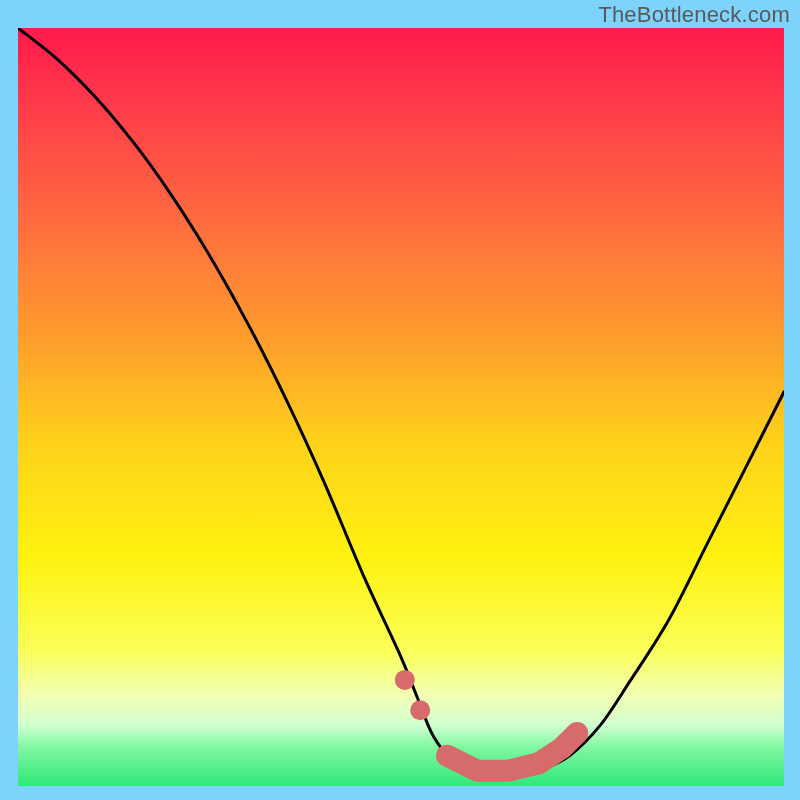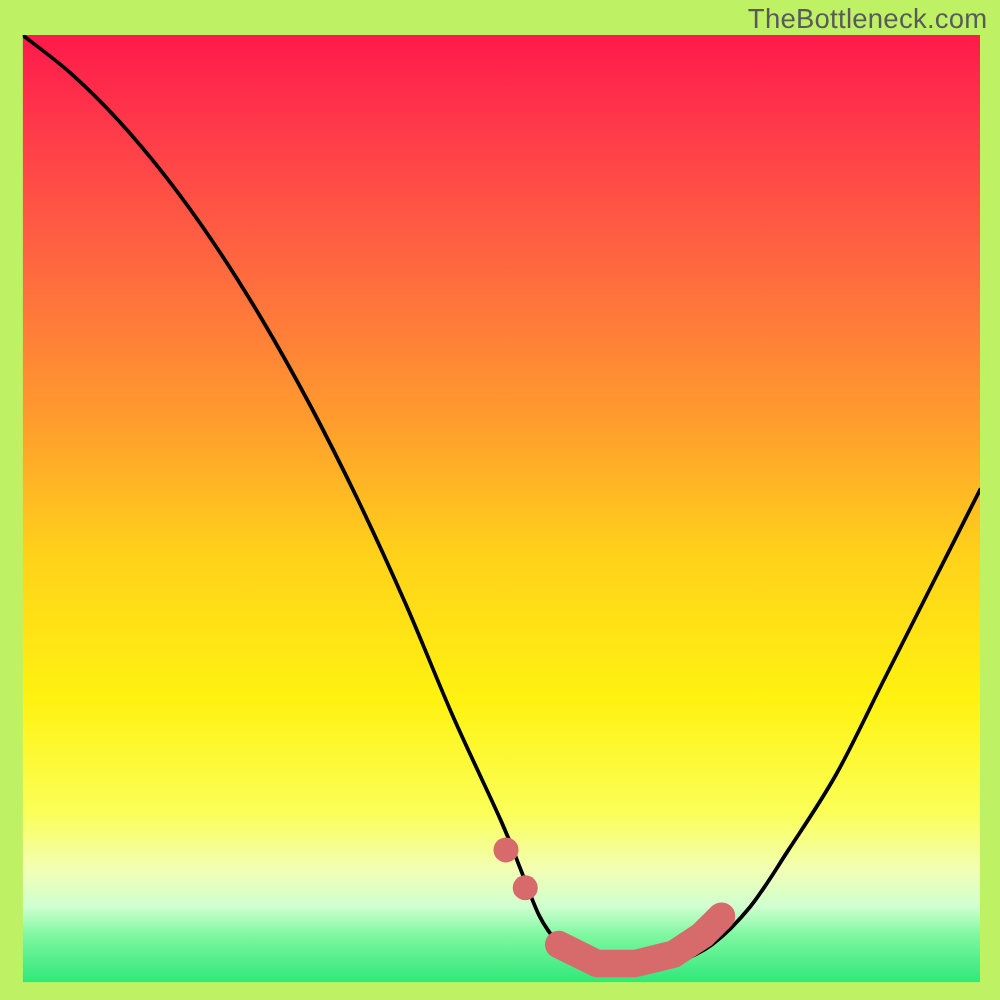--- a/index.html
+++ b/index.html
@@ -8,21 +8,21 @@
     width: 800px;
     height: 800px;
     background: #000;
     overflow: hidden;
     font-family: Arial, Helvetica, sans-serif;
   }
   .stage {
     position: relative;
     width: 800px;
     height: 800px;
-    background: #bef264;
+    background: #7dd3fc;
   }
   .watermark {
     position: absolute;
     top: 2px;
     right: 10px;
     color: #5a5a5a;
     font-size: 22px;
     font-weight: 500;
     letter-spacing: 0.2px;
     z-index: 10;

